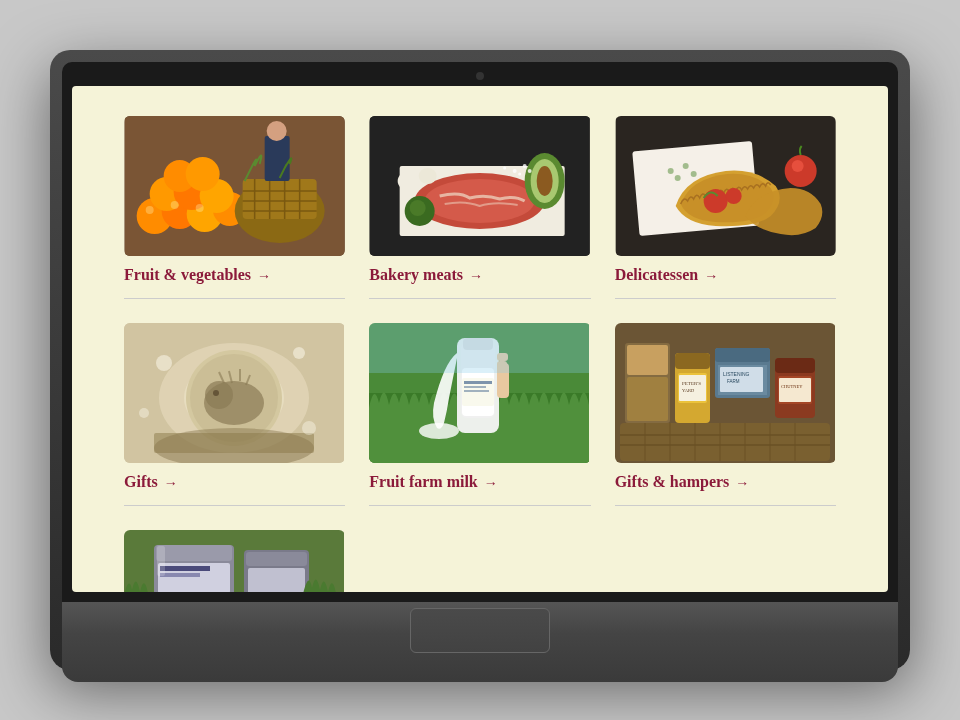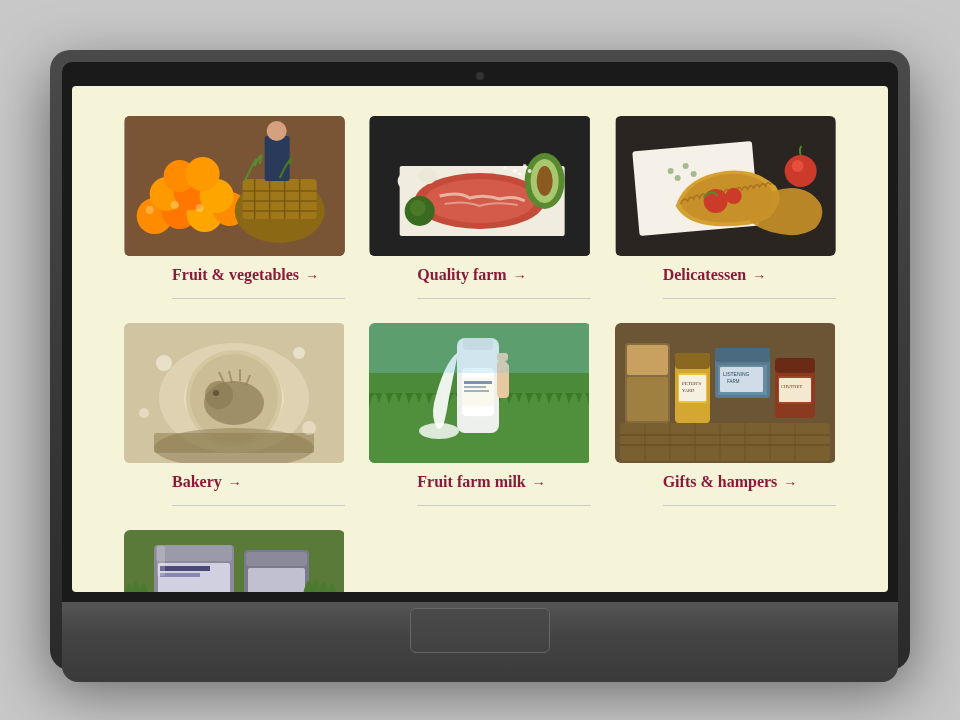--- a/index.html
+++ b/index.html
@@ -75,21 +75,20 @@
     .category-label {
       color: #8b1a3a;
       font-size: 16px;
       font-weight: 600;
       font-family: Georgia, serif;
       display: flex;
       align-items: center;
       gap: 6px;
       padding-bottom: 14px;
       border-bottom: 1px solid #ccc;
-      margin-left: 48px;
     }
 
     .arrow {
       font-size: 14px;
     }
 
     .laptop-base {
       width: 100%;
       height: 80px;
       background: linear-gradient(180deg, #555 0%, #444 40%, #3a3a3a 100%);
@@ -189,21 +188,21 @@
               <ellipse cx="58" cy="60" rx="9" ry="8" fill="#ece8d8"></ellipse>
 
               <circle cx="145" cy="55" r="2" fill="white" opacity="0.8"></circle>
               <circle cx="155" cy="50" r="2" fill="white" opacity="0.8"></circle>
               <circle cx="150" cy="58" r="1.5" fill="white" opacity="0.8"></circle>
               <circle cx="160" cy="55" r="2" fill="white" opacity="0.8"></circle>
               <circle cx="135" cy="52" r="1.5" fill="white" opacity="0.8"></circle>
             </svg>
           </div>
           <div class="category-label">
-            <span>Quality farm</span>
+            <span>Bakery meats</span>
             <span class="arrow">→</span>
           </div>
         </div>
 
         <div class="category-item">
           <div class="category-image">
             <svg width="100%" height="100%" viewBox="0 0 220 140" xmlns="http://www.w3.org/2000/svg">
               <rect width="220" height="140" fill="#2a2520"></rect>
 
               <rect x="20" y="30" width="120" height="85" rx="3" fill="#f5f0e8" transform="rotate(-5 80 72)"></rect>
@@ -263,21 +262,21 @@
               <ellipse cx="110" cy="125" rx="80" ry="20" fill="#7a6840" opacity="0.4"></ellipse>
               <rect x="30" y="110" width="160" height="20" fill="#8a7848" rx="2" opacity="0.5"></rect>
 
               <circle cx="40" cy="40" r="8" fill="rgba(255,252,240,0.5)"></circle>
               <circle cx="175" cy="30" r="6" fill="rgba(255,252,240,0.5)"></circle>
               <circle cx="185" cy="105" r="7" fill="rgba(255,252,240,0.4)"></circle>
               <circle cx="20" cy="90" r="5" fill="rgba(255,252,240,0.4)"></circle>
             </svg>
           </div>
           <div class="category-label">
-            <span>Bakery</span>
+            <span>Gifts</span>
             <span class="arrow">→</span>
           </div>
         </div>
 
         <div class="category-item">
           <div class="category-image">
             <svg width="220" height="140" viewBox="0 0 220 140" xmlns="http://www.w3.org/2000/svg">
 
               <rect width="220" height="140" fill="#4a8a38"></rect>
               <rect x="0" y="70" width="220" height="70" fill="#3a7a28"></rect>

